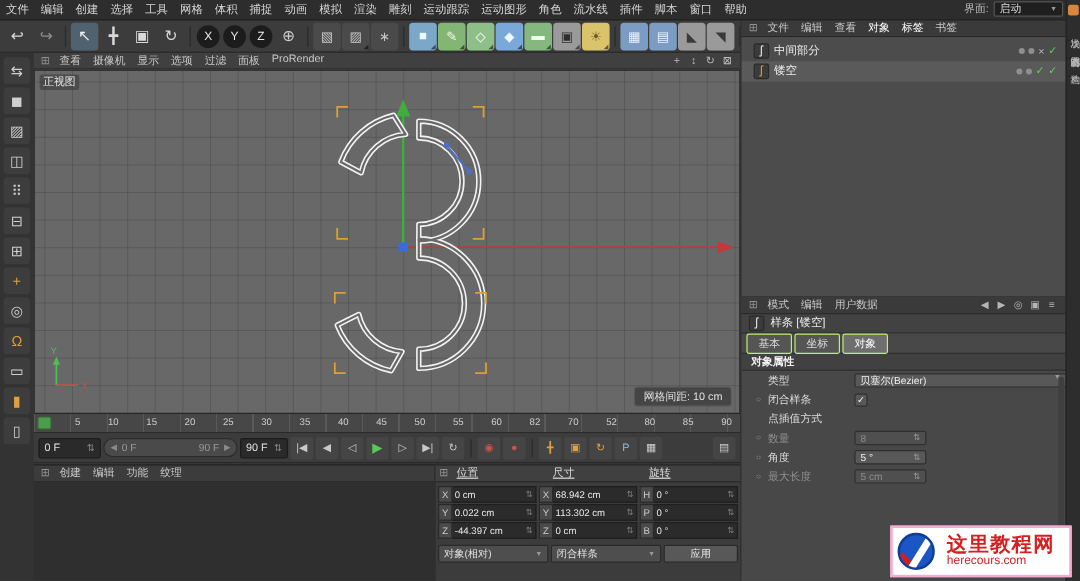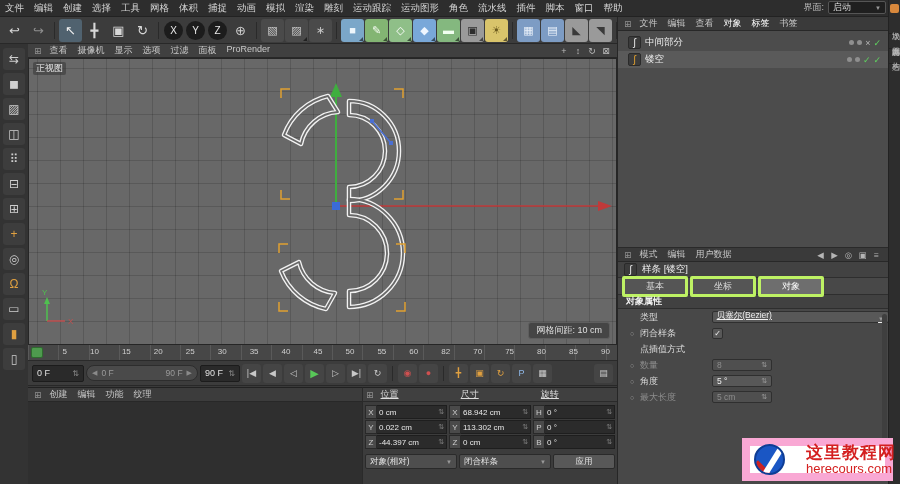--- a/index.html
+++ b/index.html
@@ -89,46 +89,46 @@
   .obj-right { margin-left:auto; display:flex; align-items:center; gap:3px; }
   .odot { width:5px; height:5px; border-radius:50%; background:#8f8f8f; }
   .ocheck { color:#5fd35f; font-size:9px; }
   .ocross { color:#b5b5b5; font-size:9px; }
 
   #attrpanel { position:absolute; left:0; top:231px; width:271px; height:236px; background:#484848; }
   #am-icons { margin-left:auto; display:flex; gap:3px; padding-right:4px; }
   #am-icons .ci { font-size:8.5px; color:#b5b5b5; width:11px; text-align:center; }
   .am-title { height:16px; display:flex; align-items:center; gap:5px; padding:0 6px; background:#424242; border-bottom:1px solid #2e2e2e; font-size:9.5px; color:#ececec; }
   .am-tabs { height:17px; display:flex; align-items:center; gap:2px; padding:0 4px; background:#484848; border-bottom:1px solid #2e2e2e; }
-  .atab { padding:1px 21px; background:#555; border:3px solid #bef264; border-radius:2px; font-size:9px; color:#ddd; }
+  .atab { padding:1px 9px; background:#555; border:1px solid #bef264; border-radius:2px; font-size:9px; color:#ddd; }
   .atab.active { background:#6e6e6e; color:#fff; }
   .asection { height:14px; display:flex; align-items:center; padding:0 8px; background:#414141; border-bottom:1px solid #2e2e2e; font-size:9px; font-weight:bold; color:#f0f0f0; }
   .arow { height:16px; display:flex; align-items:center; padding-left:12px; font-size:9px; color:#dcdcdc; }
   .acirc { width:10px; font-size:7px; color:#9a9a9a; }
   .alabel { width:72px; white-space:nowrap; overflow:hidden; }
-  .adrop { width:178px; height:12px; background:#585858; border:1px solid #2f2f2f; border-radius:2px; display:flex; align-items:flex-end; justify-content:space-between; padding:0 4px; font-size:8.5px; color:#efefef;text-decoration:underline; }
+  .adrop { width:178px; height:12px; background:#585858; border:1px solid #2f2f2f; border-radius:2px; display:flex; align-items:flex-start; justify-content:space-between; padding:0 4px; font-size:8.5px; color:#efefef; }
   .astep { width:60px; height:12px; background:#585858; border:1px solid #2f2f2f; border-radius:2px; display:flex; align-items:center; justify-content:space-between; padding:0 4px; font-size:8.5px; color:#efefef; }
   .astep .stp, .adrop .stp { font-size:7px; color:#9a9a9a; }
   .astep.dis { background:#4f4f4f; color:#8d8d8d; }
   .acheck { width:11px; height:11px; background:#585858; border:1px solid #2f2f2f; border-radius:2px; display:flex; align-items:center; justify-content:center; font-size:8px; color:#f2f2f2; }
   #am-scroll { position:absolute; right:2px; top:66px; width:5px; height:160px; background:#3f3f3f; border-radius:3px; }
 
   
   #rightstrip { position:absolute; left:888px; top:0; width:12px; height:484px; background:#2d2d2d; border-left:1px solid #222; z-index:7; display:flex; flex-direction:column; align-items:center; }
   #strip-icon { width:9px; height:9px; background:#d8883c; border-radius:2px; margin:4px 0 6px 0; }
   .vtab { writing-mode:vertical-rl; font-size:8px; color:#b8b8b8; padding:7px 0; border-bottom:1px solid #232323; width:100%; text-align:center; }
 
   
-  #sitelogo { position:absolute; left:742px; top:438px; width:151px; height:43px; background:#ffffff; border:8px solid #f9a8d4; display:flex; align-items:center; gap:21px; padding:2px 4px; z-index:9; }
+  #sitelogo { position:absolute; left:742px; top:438px; width:151px; height:43px; background:#ffffff; border:2px solid #f9a8d4; display:flex; align-items:center; gap:10px; padding:2px 4px; z-index:9; }
   .emblem { width:31px; height:31px; border-radius:50%; background:#1a56c4; border:2px solid #0e3d95; position:relative; overflow:hidden; flex:0 0 auto; }
   .emblem::after { content:""; position:absolute; left:13px; top:-5px; width:6px; height:44px; background:#ffffff; transform:rotate(32deg); }
   .emblem::before { content:""; position:absolute; left:-7px; bottom:-9px; width:18px; height:18px; background:#cc2222; transform:rotate(45deg); }
   .logotext { display:flex; flex-direction:column; line-height:1.05; }
   .logotitle { font-size:17px; font-weight:bold; color:#d42020; letter-spacing:1px; white-space:nowrap; }
-  .logourl { font-size:13px; color:#d42020; }
+  .logourl { font-size:10px; color:#d42020; }
 </style>
 </head>
 <body>
 
 <div id="menubar">
 
 <span class="mi">文件</span>
     <span class="mi">编辑</span>
     <span class="mi">创建</span>
     <span class="mi">选择</span>
@@ -350,21 +350,21 @@
         <span>25</span>
         <span>30</span>
         <span>35</span>
         <span>40</span>
         <span>45</span>
         <span>50</span>
         <span>55</span>
         <span>60</span>
         <span>82</span>
         <span>70</span>
-        <span>75</span>
+        <span>52</span>
         <span>80</span>
         <span>85</span>
         <span>90</span>
       </div>
     <div id="playhead"></div>
   </div>
 
   <div id="transport">
     <span class="framebox" id="fb-cur">
       <span>0 F</span>

